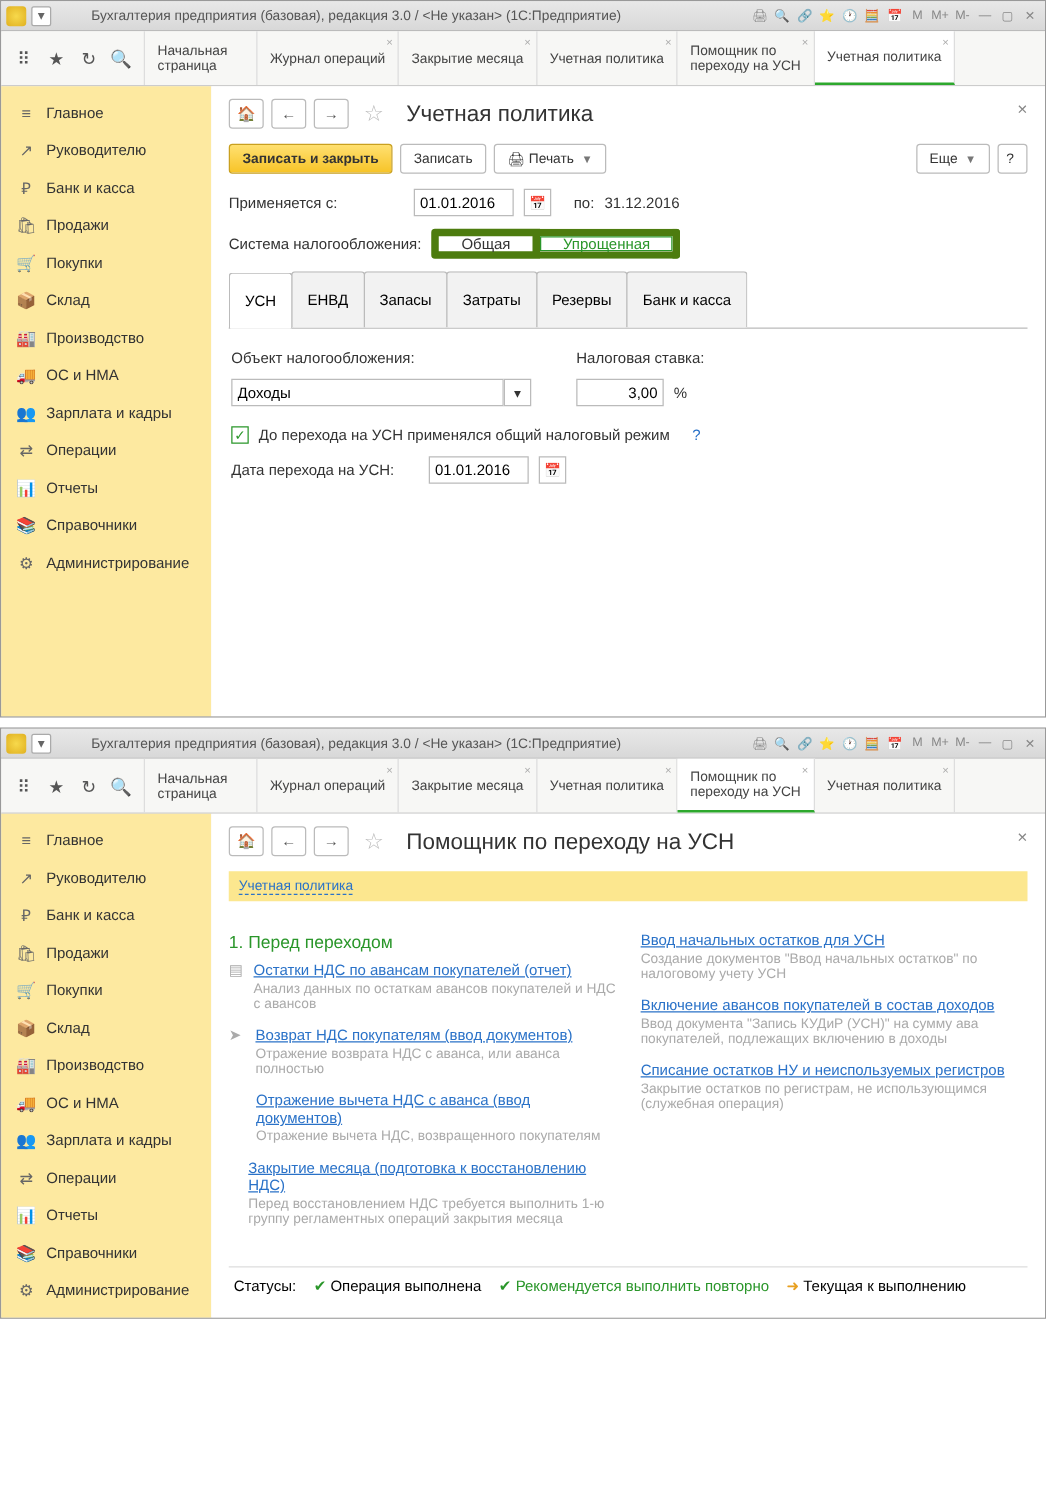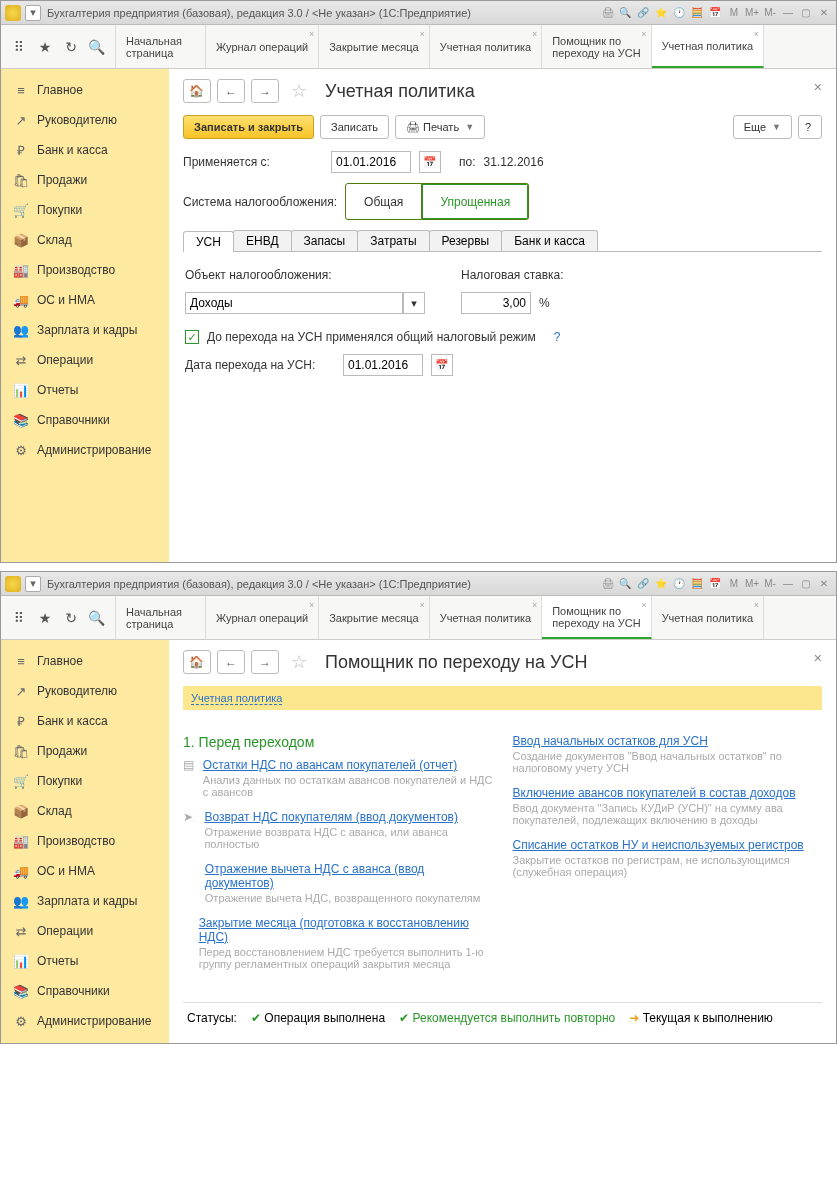--- a/index.html
+++ b/index.html
@@ -1,21 +1,21 @@
 <!DOCTYPE html>
 <html><head>
 <meta charset="utf-8">
 <style>
 * { box-sizing: border-box; margin: 0; padding: 0; }
 body { font-family: Arial, sans-serif; font-size: 11px; background: #fff; width: 837px; }
 .window { border: 1px solid #999; background: #f0f0f0; margin-bottom: 8px; }
 .titlebar { background: linear-gradient(#e8e8e8,#d8d8d8); height: 24px; display: flex; align-items: center; padding: 0 4px; border-bottom: 1px solid #bbb; }
 .titlebar .logo { width: 16px; height: 16px; background: radial-gradient(#f7d94c,#e0b020); border-radius: 3px; margin-right: 4px; }
 .titlebar .dd { width: 16px; height: 16px; border: 1px solid #aaa; border-radius: 2px; display: flex; align-items: center; justify-content: center; color: #666; margin-right: 6px; background: #fff; }
-.titlebar .ttext { flex: 1; color: #555; font-size: 11px; }
+.titlebar .ttext { flex: 1; color: #555; font-size: 11px; margin-left: 26px; }
 .titlebar .tficons { display: flex; gap: 2px; align-items: center; }
 .titlebar .tfi { width: 16px; height: 16px; display: flex; align-items: center; justify-content: center; font-size: 10px; color: #888; }
 .tabstrip { display: flex; background: #f7f7f5; height: 44px; border-bottom: 1px solid #ccc; }
 .tabstrip .toolicons { display: flex; align-items: center; gap: 10px; padding: 0 10px; border-right: 1px solid #ddd; }
 .tabstrip .toolicons .ti { width: 16px; height: 16px; color: #555; display: flex; align-items: center; justify-content: center; font-size: 14px; }
 .tab { border-right: 1px solid #ddd; padding: 6px 10px; font-size: 11px; color: #444; position: relative; min-width: 90px; display: flex; flex-direction: column; justify-content: center; }
 .tab .tclose { position: absolute; top: 4px; right: 4px; font-size: 9px; color: #aaa; }
 .tab.active { background: #fff; border-bottom: 2px solid #2da82d; }
 .mainrow { display: flex; }
 .sidebar { width: 168px; background: #fde9a0; padding: 6px 0; }
@@ -29,26 +29,26 @@
 .actionrow { display: flex; gap: 6px; margin-bottom: 12px; align-items: center; }
 .btn { border: 1px solid #bbb; background: #fff; border-radius: 3px; height: 24px; padding: 0 10px; display: flex; align-items: center; font-size: 11px; color: #333; }
 .btn.primary { background: linear-gradient(#ffe070,#f7c428); border-color: #c9a020; font-weight: bold; }
 .btn .dd { margin-left: 6px; font-size: 9px; color: #777; }
 .spacer { flex: 1; }
 .formrow { display: flex; align-items: center; gap: 8px; margin-bottom: 10px; font-size: 12px; color: #333; }
 .formrow .lbl { min-width: 140px; }
 .input { border: 1px solid #bbb; height: 22px; padding: 0 4px; font-size: 12px; background: #fff; }
 .calbtn { border: 1px solid #bbb; background: #fff; width: 22px; height: 22px; display: flex; align-items: center; justify-content: center; font-size: 11px; }
 .seg { display: flex; }
-.seg .segbtn { border: 1px solid #4d7c0f; height: 37px; padding: 0 18px; display: flex; align-items: center; font-size: 12px; background: #fff; }
+.seg .segbtn { border: 6px solid #4d7c0f; height: 24px; padding: 0 18px; display: flex; align-items: center; font-size: 12px; background: #fff; }
 .seg .segbtn.active { background: #fff; color: #2a962a; box-shadow: inset 0 0 0 1px #2a962a; }
 .seg .segbtn:first-child { border-radius: 3px 0 0 3px; }
 .seg .segbtn:last-child { border-radius: 0 3px 3px 0; border-left: none; }
 .subtabs { display: flex; border-bottom: 1px solid #bbb; margin-bottom: 10px; }
-.subtabs .st { border: 1px solid #bbb; border-bottom: none; padding: 3px 12px; font-size: 12px; background: #f2f2f2; margin-right: -1px; border-radius: 3px 3px 0 0; }
+.subtabs .st { border: 1px solid #bbb; border-bottom: none; padding: 15px 12px; font-size: 12px; background: #f2f2f2; margin-right: -1px; border-radius: 3px 3px 0 0; }
 .subtabs .st.active { background: #fff; position: relative; top: 1px; }
 .tabbody { padding: 6px 2px; }
 .checkbox { width: 14px; height: 14px; border: 1px solid #2a962a; display: inline-flex; align-items: center; justify-content: center; color: #2a962a; font-size: 11px; }
 .hint { color: #2a72c8; margin-left: 10px; }
 .yellowbar { background: #fce78f; padding: 6px 8px; margin-bottom: 8px; }
 .yellowbar a { color: #2a72c8; border-bottom: 1px dashed #2a72c8; text-decoration: none; }
 .warnrow { display: flex; align-items: center; }
 .warnrow .wtext { flex: 1; font-size: 12px; color: #2a72c8; text-decoration: underline; border: 3px solid #cc2020; border-radius: 50%/90%; padding: 4px 16px; }
 .warnrow .excl { color: #cc2020; font-size: 28px; font-weight: bold; margin-left: 10px; }
 .cols { display: flex; gap: 20px; margin-top: 24px; }

